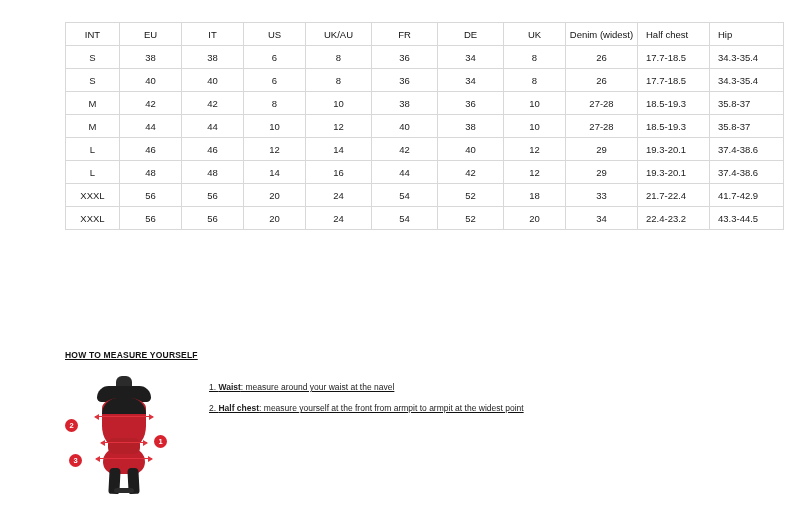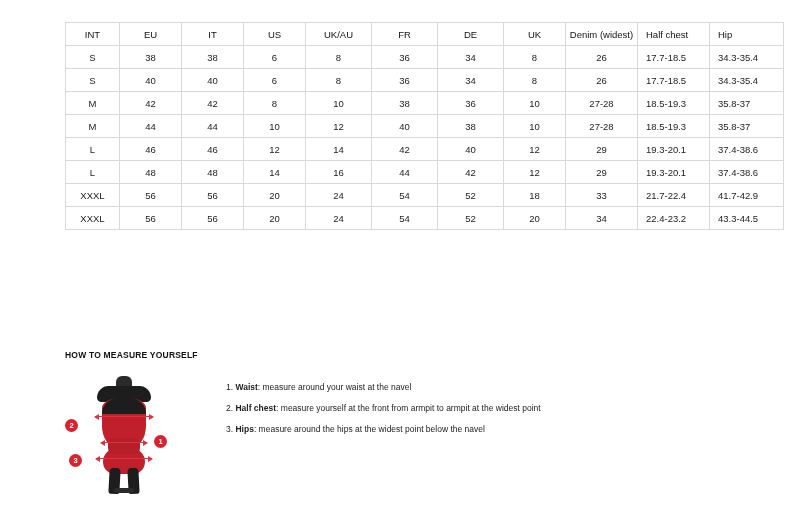--- a/index.html
+++ b/index.html
@@ -67,41 +67,42 @@
   col.c8 { width: 72px; }
   col.c9 { width: 72px; }
   col.c10 { width: 74px; }
 
   
   .measure-section {
     position: absolute;
     left: 65px;
     top: 350px;
     width: 680px;
+    text-decoration: underline;
   }
   .measure-title {
     font-size: 8.5px;
     font-weight: bold;
     letter-spacing: 0.2px;
     color: #111111;
     margin-bottom: 14px;
   }
   .measure-body {
     position: relative;
     display: flex;
     align-items: flex-start;
   }
   .figure-box {
     position: relative;
     width: 130px;
     height: 125px;
     flex: 0 0 130px;
   }
   .notes {
-    margin-left: 31px;
+    margin-left: 14px;
     padding-top: 8px;
   }
   .note-line {
     font-size: 8.5px;
     color: #222222;
     margin-bottom: 11px;
     line-height: 1.2;
   }
   .note-line b { font-weight: bold; }
 
@@ -405,18 +406,17 @@
         <div class="arrow-row arrow-hips"></div>
 
         <div class="bullet bullet-1">1</div>
         <div class="bullet bullet-2">2</div>
         <div class="bullet bullet-3">3</div>
       </div>
 
       <div class="notes" id="measure-notes">
           <div class="note-line"><span>1. </span><b>Waist</b><span>: measure around your waist at the navel</span></div>
           <div class="note-line"><span>2. </span><b>Half chest</b><span>: measure yourself at the front from armpit to armpit at the widest point</span></div>
-          <div class="note-line"><span>3. </span><b>Hips</b><span>: measure around the hips at the widest point below the navel</span></div>
         </div>
     </div>
   </div>
 
 </div>
 
 </body></html>

